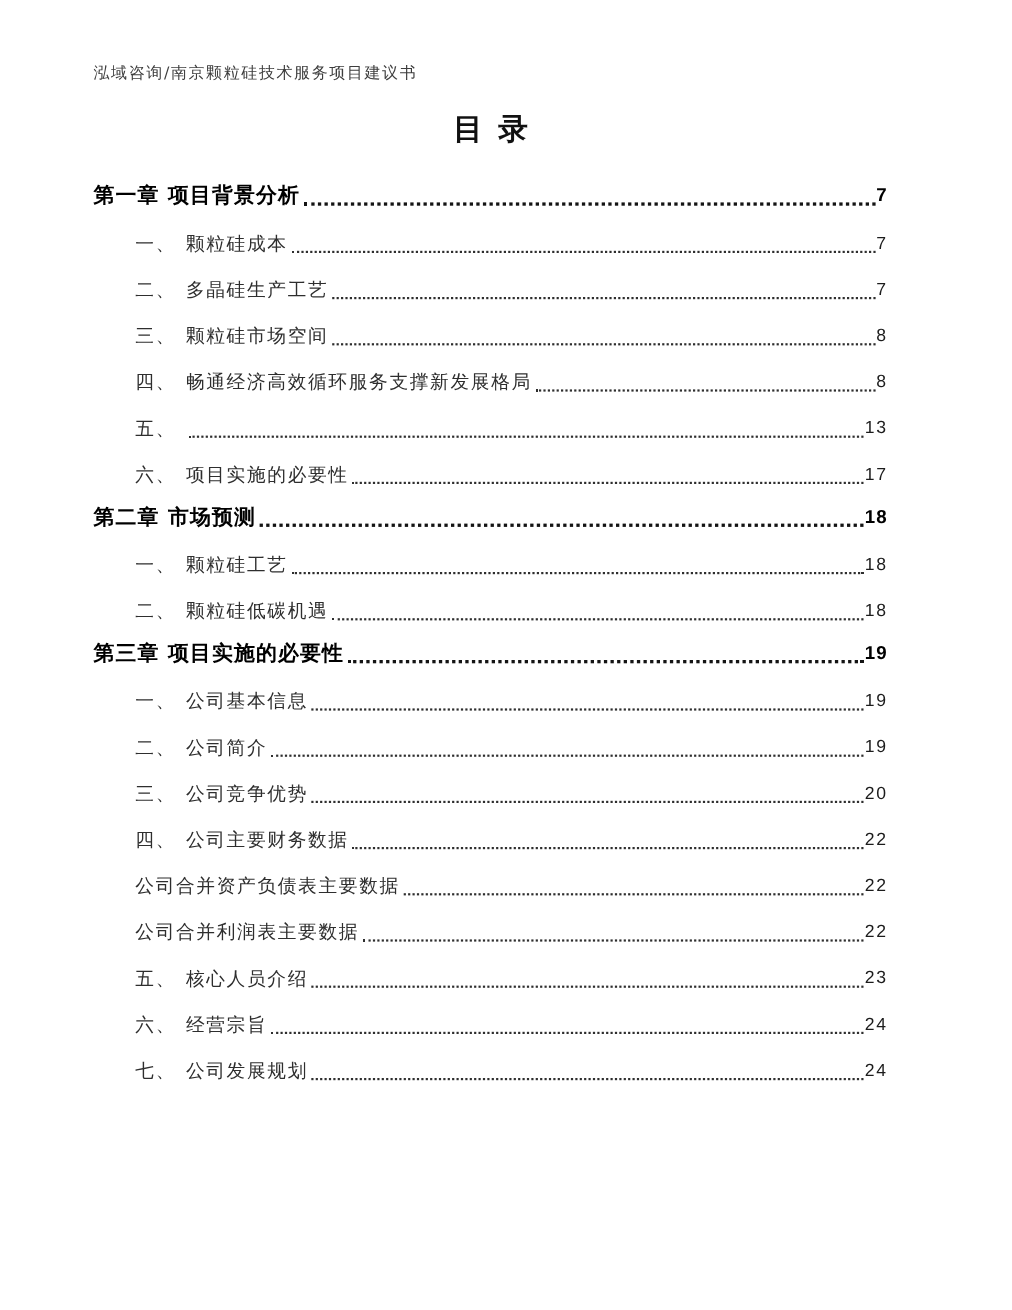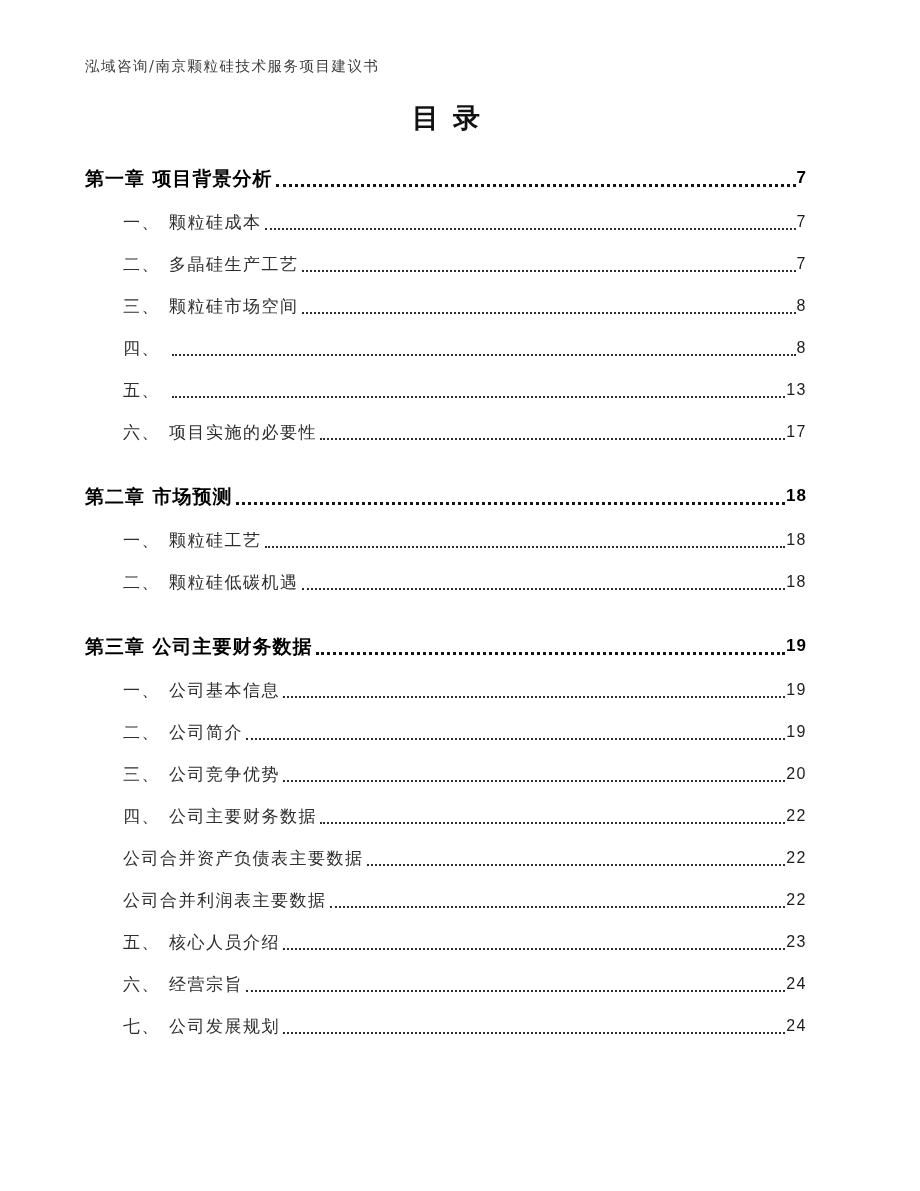--- a/index.html
+++ b/index.html
@@ -30,21 +30,21 @@
     font-size: 27px;
     font-weight: 700;
     color: #111;
     letter-spacing: 14px;
     text-indent: 14px;
     line-height: 30px;
   }
   .toc {
     margin-top: 32px;
   }
-  .toc-section { margin-top: 40px; }
+  .toc-section { margin-top: 14px; }
   .toc-section:first-child { margin-top: 0; }
 
   .row {
     display: flex;
     align-items: flex-end;
   }
   .chapter-row {
     font-size: 19px;
     font-weight: 700;
     color: #000;
@@ -122,20 +122,21 @@
             <span class="page-num">7</span>
           </div>
           <div class="row item-row">
             <span class="ordinal">三、</span>
             <span class="entry-label">颗粒硅市场空间</span>
             <span class="dots"></span>
             <span class="page-num">8</span>
           </div>
           <div class="row item-row">
             <span class="ordinal">四、</span>
+            <span class="entry-label">畅通经济高效循环服务支撑新发展格局</span>
             <span class="dots"></span>
             <span class="page-num">8</span>
           </div>
           <div class="row item-row">
             <span class="ordinal">五、</span>
             <span class="dots"></span>
             <span class="page-num">13</span>
           </div>
           <div class="row item-row">
             <span class="ordinal">六、</span>
@@ -161,21 +162,21 @@
           <div class="row item-row">
             <span class="ordinal">二、</span>
             <span class="entry-label">颗粒硅低碳机遇</span>
             <span class="dots"></span>
             <span class="page-num">18</span>
           </div>
         </div>
       </div>
       <div class="toc-section">
         <div class="row chapter-row">
-          <span class="entry-label">第三章 公司主要财务数据</span>
+          <span class="entry-label">第三章 项目实施的必要性</span>
           <span class="dots"></span>
           <span class="page-num">19</span>
         </div>
         <div class="items">
           <div class="row item-row">
             <span class="ordinal">一、</span>
             <span class="entry-label">公司基本信息</span>
             <span class="dots"></span>
             <span class="page-num">19</span>
           </div>

